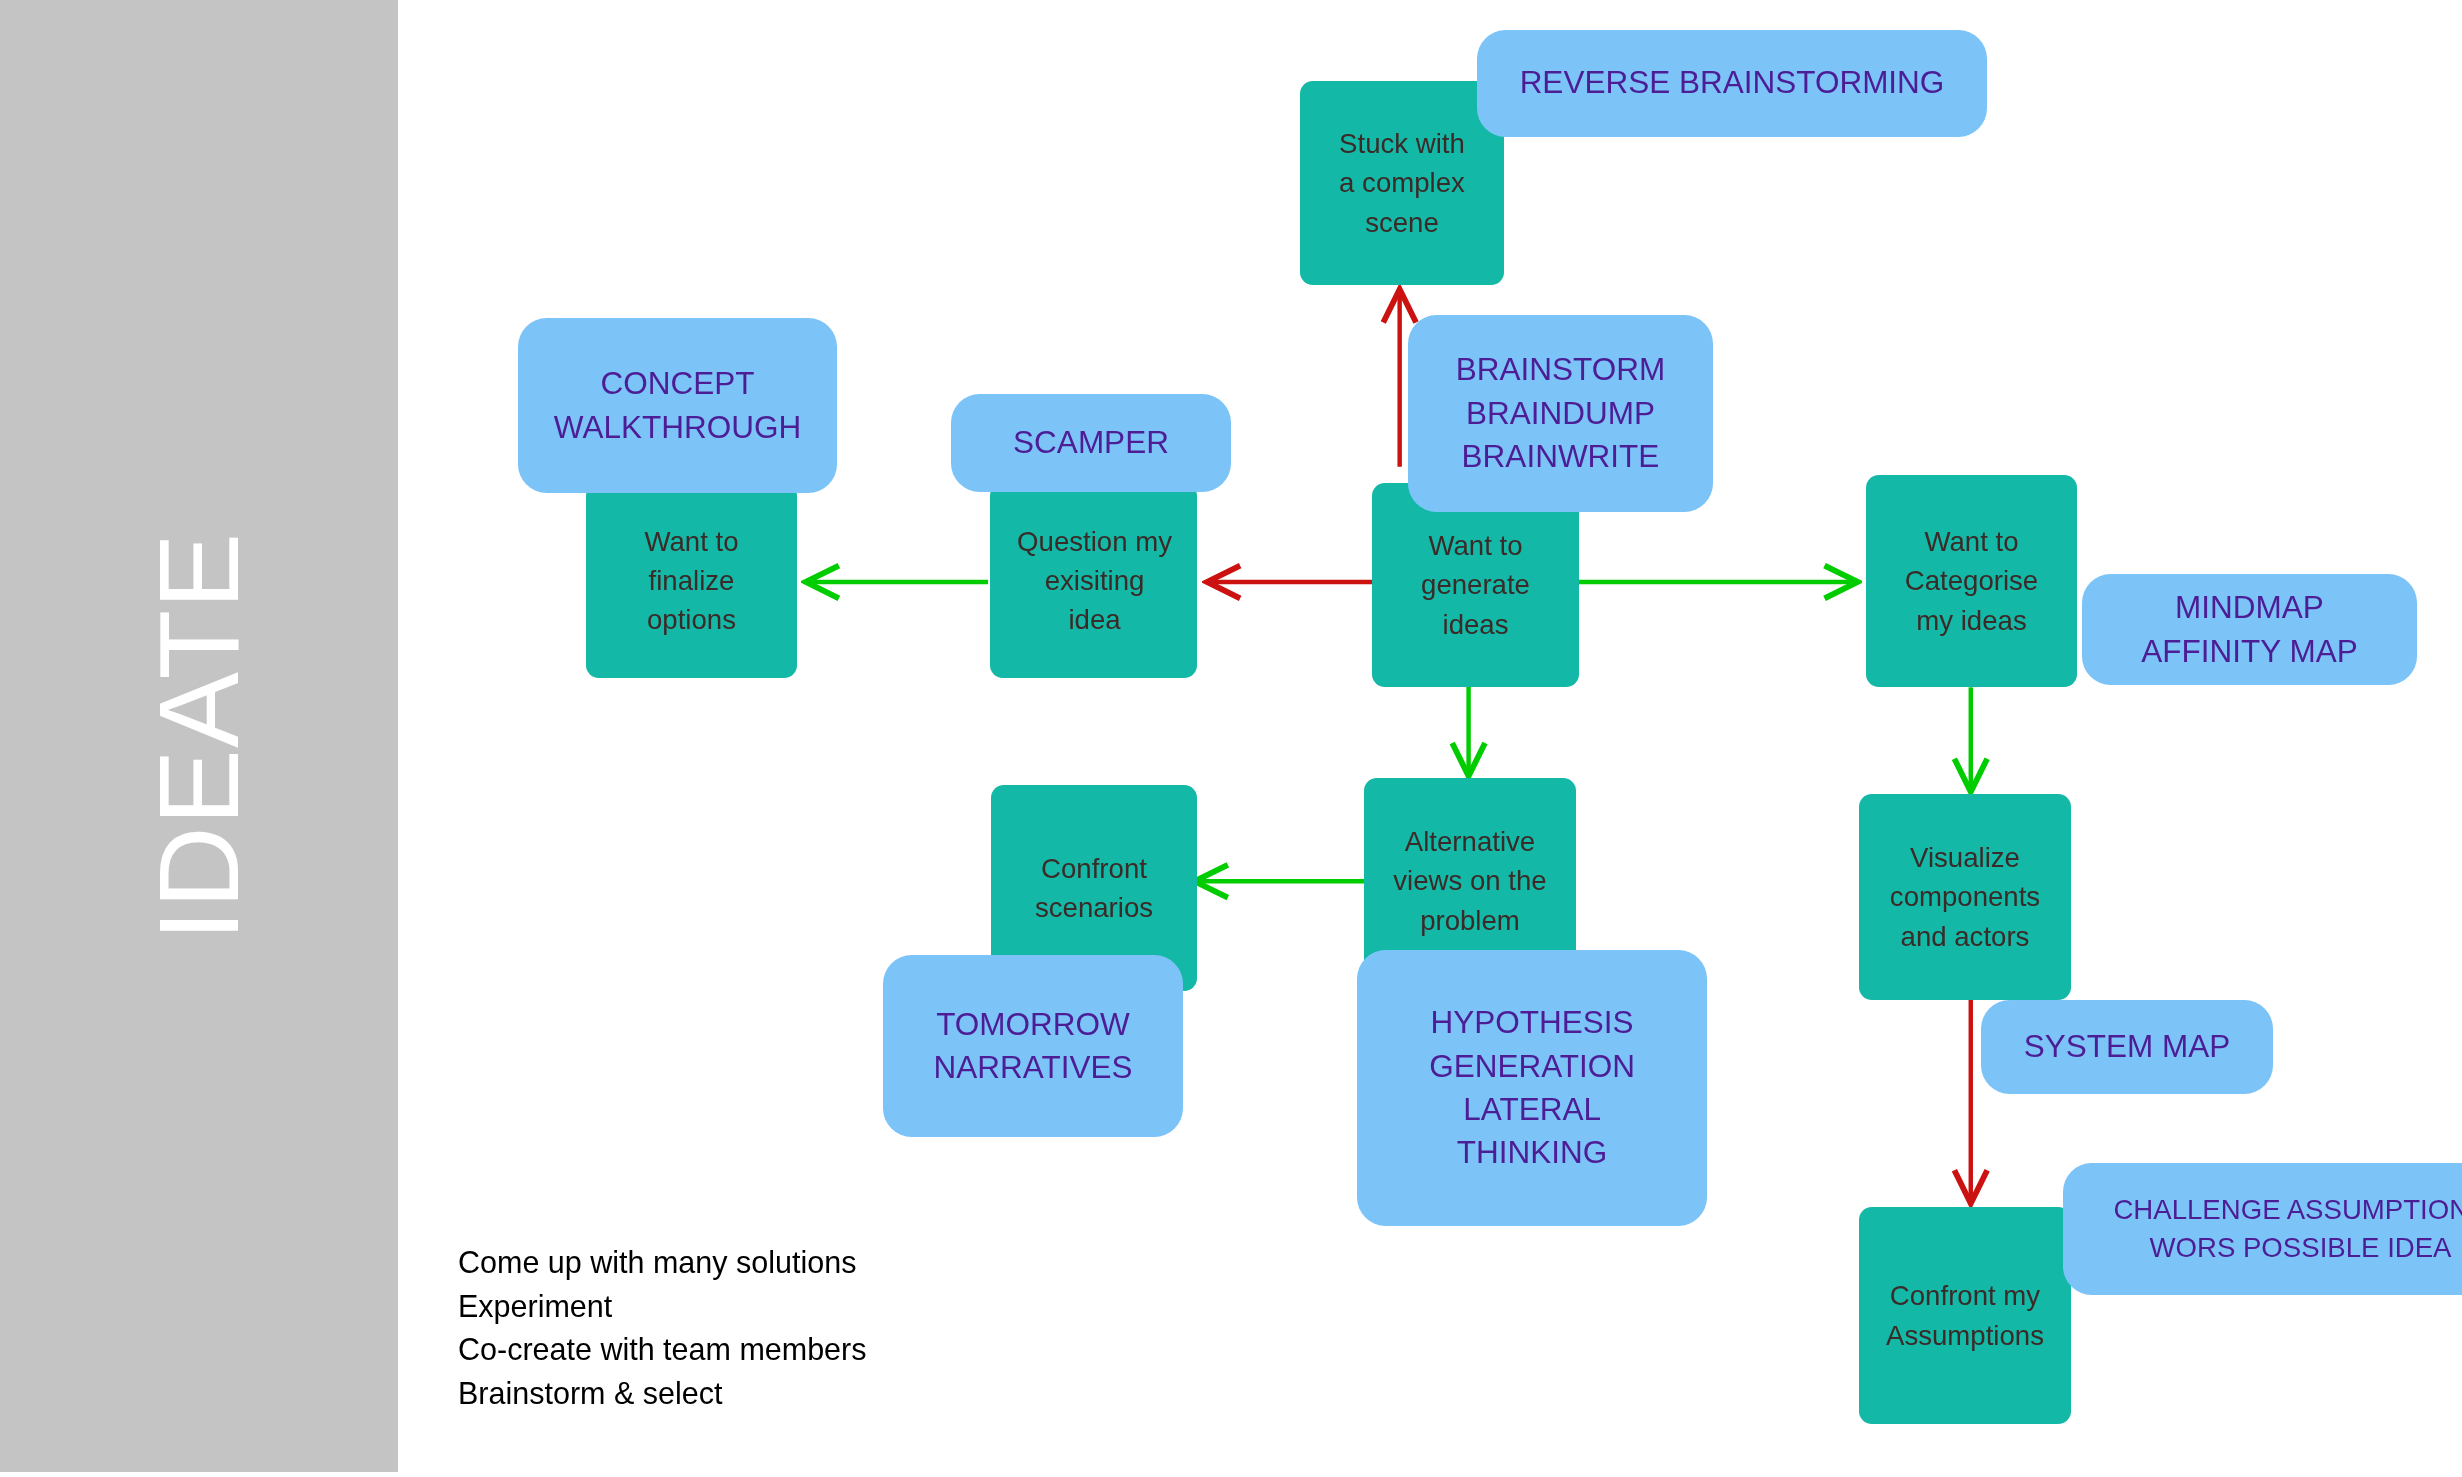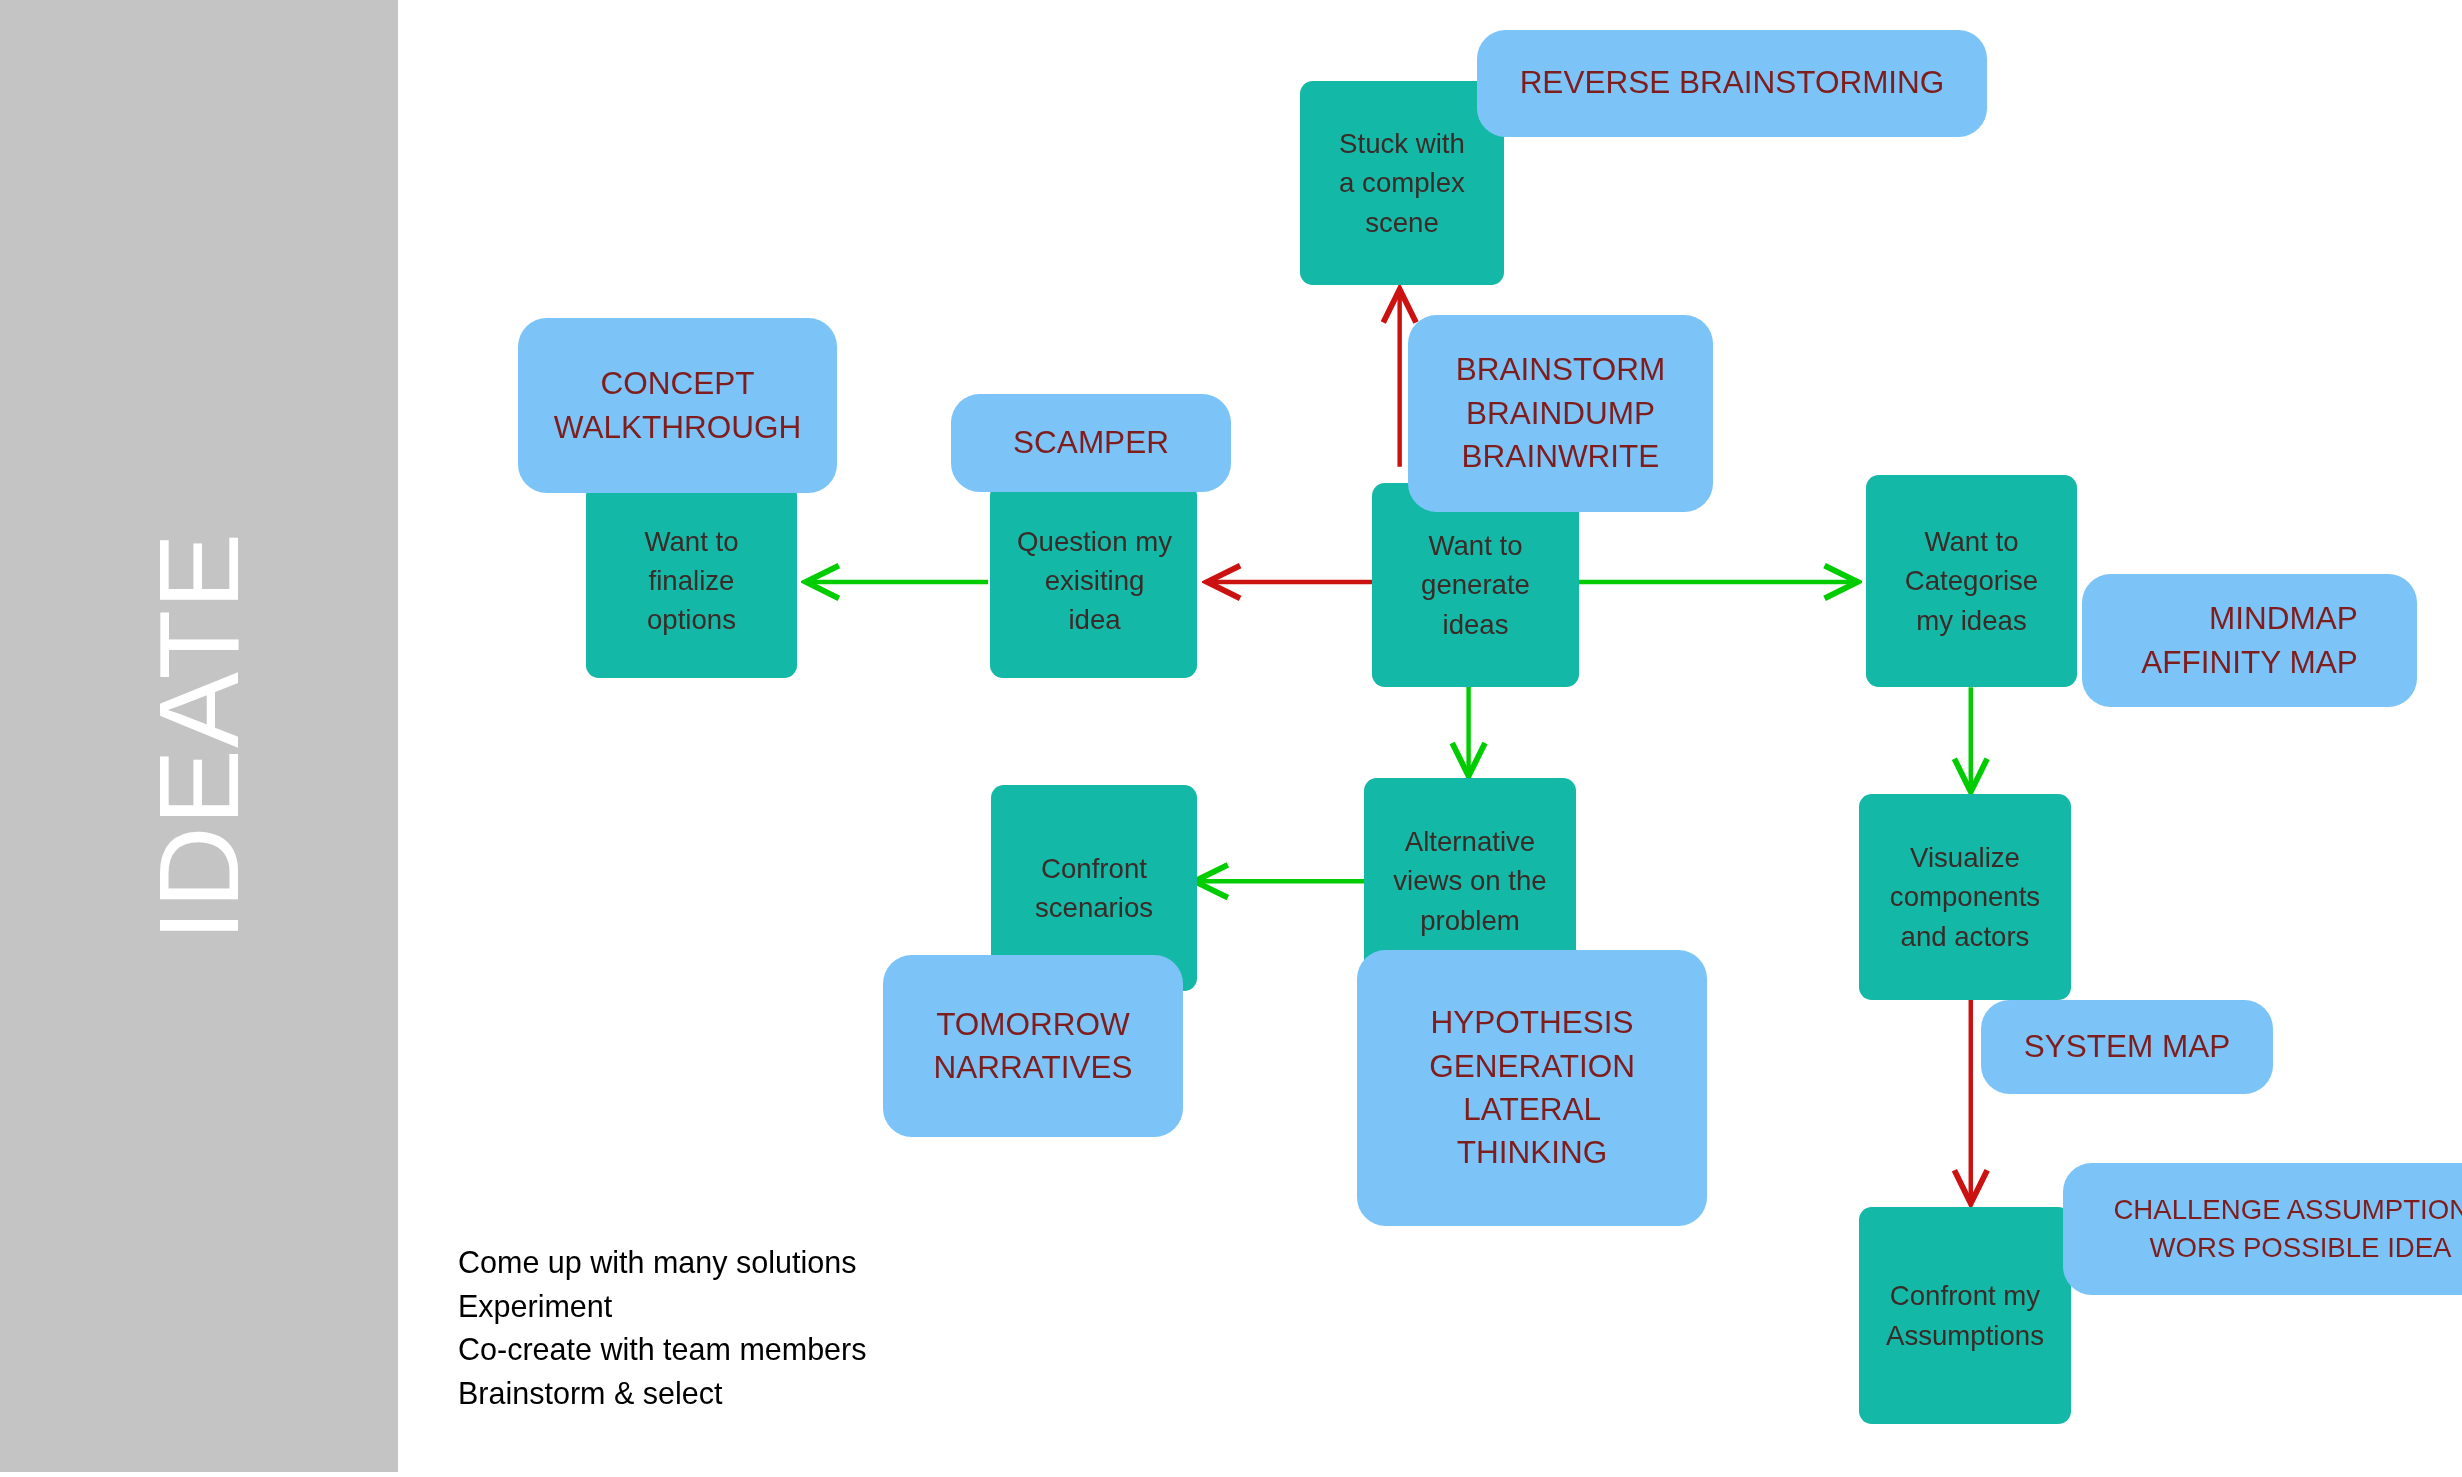--- a/index.html
+++ b/index.html
@@ -66,21 +66,21 @@
     color: #3a2a28;
     font-size: 27.6px;
     line-height: 1.42;
     z-index: 10;
     padding: 3px 4.9px;
   }
 
   .pill {
     background: #7cc4f8;
     border-radius: 28.6px;
-    color: #7f1d1d;
+    color: #4c1d95;
     font-size: 31.5px;
     line-height: 1.38;
     z-index: 20;
     padding: 3px 11.8px;
   }
 
   
   .conn {
     position: absolute;
     z-index: 5;
@@ -220,21 +220,21 @@
   <div class="node pill" style="left:951px;top:394px;width:280px;height:98px;">
     <span style="white-space:pre-line">SCAMPER</span>
   </div>
 
   <div class="node pill" style="left:1408px;top:315px;width:305px;height:197px;">
     <span style="white-space:pre-line">BRAINSTORM
 BRAINDUMP
 BRAINWRITE</span>
   </div>
 
-  <div class="node pill" style="left:2082px;top:574px;width:335px;height:133px;text-align:right;">
+  <div class="node pill" style="left:2082px;top:574px;width:335px;height:111px;">
     <span style="white-space:pre-line">MINDMAP
 AFFINITY MAP</span>
   </div>
 
   <div class="node pill" style="left:883px;top:955px;width:300px;height:182px;">
     <span style="white-space:pre-line">TOMORROW
 NARRATIVES</span>
   </div>
 
   <div class="node pill" style="left:1357px;top:950px;width:350px;height:276px;padding-left:12px;">

